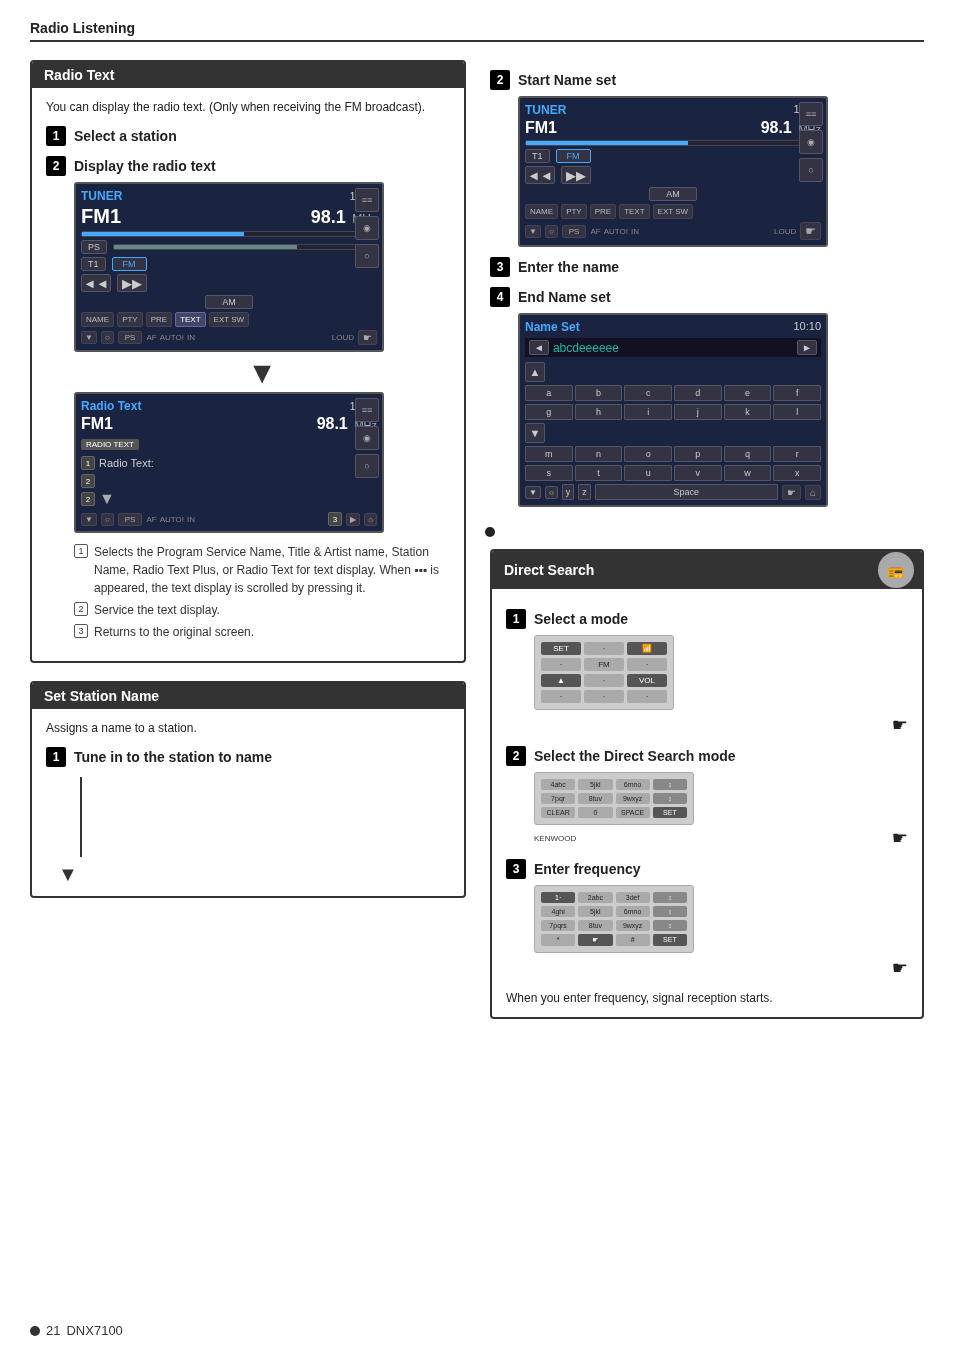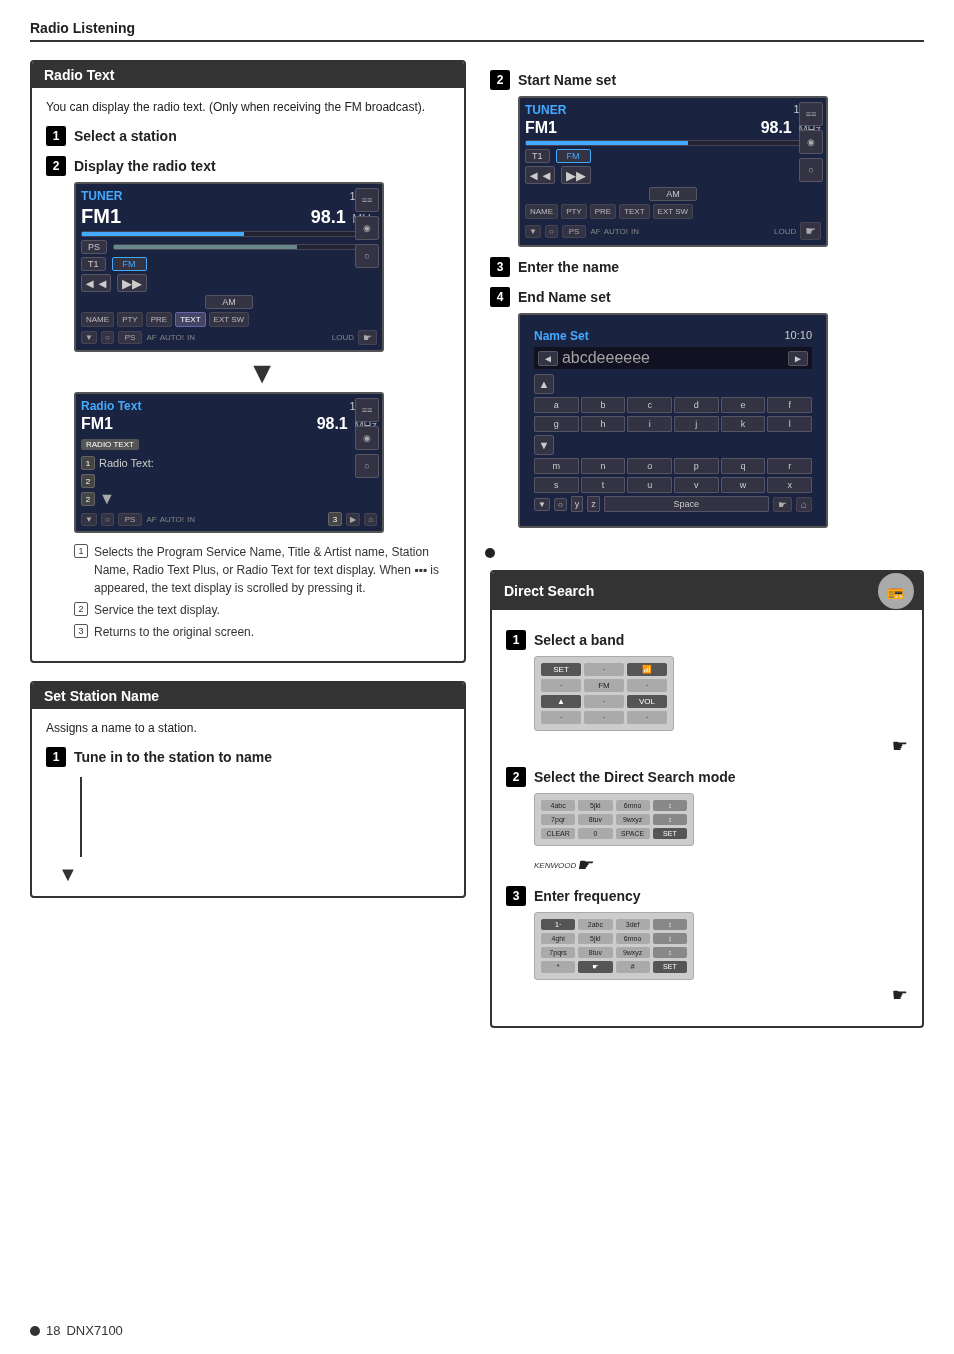--- a/index.html
+++ b/index.html
@@ -371,28 +371,28 @@
         <span class="step-num">3</span>
         <span class="step-label">Enter the name</span>
       </div>
 
       <div class="step-header">
         <span class="step-num">4</span>
         <span class="step-label">End Name set</span>
       </div>
 
       <div style="margin-left:28px; margin-bottom:20px;">
-        <div style="width:310px; background:#1a2340; border:2px solid #555; border-radius:3px; padding:14px; position:relative;">
+        <div style="width:310px; background:#1a2340; border:2px solid #555; border-radius:3px; padding:5px; position:relative;">
           <div style="display:flex;justify-content:space-between;margin-bottom:4px;">
             <span style="color:#4af;font-weight:bold;font-size:12px;">Name Set</span>
             <span style="color:#ccc;font-size:11px;">10:10</span>
           </div>
           <div style="display:flex;align-items:center;gap:4px;background:#112;padding:2px 4px;margin-bottom:5px;">
             <div style="background:#334;border:1px solid #556;color:#ccc;font-size:10px;padding:1px 4px;border-radius:2px;">◄</div>
-            <div style="flex:1;color:#a3a3a3;font-size:16px;">abcdeeeeee</div>
+            <div style="flex:1;color:#14b8a6;font-size:12px;">abcdeeeeee</div>
             <div style="background:#334;border:1px solid #556;color:#ccc;font-size:10px;padding:1px 4px;border-radius:2px;">►</div>
           </div>
 
           <div style="display:flex;align-items:center;gap:2px;margin-bottom:3px;">
             <div style="background:#334;border:1px solid #556;color:#ccc;font-size:11px;width:20px;height:20px;display:flex;align-items:center;justify-content:center;border-radius:2px;">▲</div>
           </div>
 
           <div style="display:grid;grid-template-columns:repeat(6,1fr);gap:2px;margin-bottom:3px;">
             <div style="background:#334;border:1px solid #556;color:#ccc;font-size:9px;padding:2px;text-align:center;border-radius:1px;">a</div>
             <div style="background:#334;border:1px solid #556;color:#ccc;font-size:9px;padding:2px;text-align:center;border-radius:1px;">b</div>
@@ -445,21 +445,21 @@
 
       <div class="section-box">
         <div class="section-title" style="display:flex;justify-content:space-between;align-items:center;">
           <span>Direct Search</span>
           <div style="width:36px;height:36px;background:#aaa;border-radius:50%;display:flex;align-items:center;justify-content:center;font-size:14px;margin:-4px;">📻</div>
         </div>
         <div class="section-body">
 
           <div class="step-header">
             <span class="step-num">1</span>
-            <span class="step-label">Select a band</span>
+            <span class="step-label">Select a mode</span>
           </div>
 
           <div style="margin-left:28px;margin-bottom:10px;">
             <div style="width:140px;background:#ccc;border:1px solid #aaa;border-radius:3px;padding:6px;display:grid;grid-template-columns:repeat(3,1fr);gap:3px;">
               <div style="background:#555;color:#fff;font-size:8px;padding:2px;text-align:center;border-radius:2px;">SET</div>
               <div style="background:#aaa;font-size:8px;padding:2px;text-align:center;border-radius:2px;">·</div>
               <div style="background:#555;color:#fff;font-size:8px;padding:2px;text-align:center;border-radius:2px;">📶</div>
               <div style="background:#aaa;font-size:8px;padding:2px;text-align:center;border-radius:2px;">·</div>
               <div style="background:#aaa;font-size:8px;padding:2px;text-align:center;border-radius:2px;">FM</div>
               <div style="background:#aaa;font-size:8px;padding:2px;text-align:center;border-radius:2px;">·</div>
@@ -486,21 +486,21 @@
               <div style="background:#888;color:#fff;font-size:7px;padding:2px;text-align:center;border-radius:2px;">↕</div>
               <div style="background:#aaa;font-size:7px;padding:2px;text-align:center;border-radius:2px;">7pqr</div>
               <div style="background:#aaa;font-size:7px;padding:2px;text-align:center;border-radius:2px;">8tuv</div>
               <div style="background:#aaa;font-size:7px;padding:2px;text-align:center;border-radius:2px;">9wxyz</div>
               <div style="background:#888;color:#fff;font-size:7px;padding:2px;text-align:center;border-radius:2px;">↕</div>
               <div style="background:#aaa;font-size:7px;padding:2px;text-align:center;border-radius:2px;">CLEAR</div>
               <div style="background:#aaa;font-size:7px;padding:2px;text-align:center;border-radius:2px;">0</div>
               <div style="background:#aaa;font-size:7px;padding:2px;text-align:center;border-radius:2px;grid-column:span 1;">SPACE</div>
               <div style="background:#555;color:#fff;font-size:7px;padding:2px;text-align:center;border-radius:2px;">SET</div>
             </div>
-            <div style="display:flex;justify-content:flex-start;align-items:center;margin-top:8px;font-style:italic;">
+            <div style="display:flex;justify-content:space-between;align-items:center;margin-top:2px;">
               <span style="font-size:8px;color:#333;">KENWOOD</span>
               <span style="font-size:18px;">☛</span>
             </div>
           </div>
 
           <div class="step-header">
             <span class="step-num">3</span>
             <span class="step-label">Enter frequency</span>
           </div>
 
@@ -519,26 +519,27 @@
               <div style="background:#aaa;font-size:7px;padding:2px;text-align:center;border-radius:2px;">9wxyz</div>
               <div style="background:#888;color:#fff;font-size:7px;padding:2px;text-align:center;border-radius:2px;">↕</div>
               <div style="background:#aaa;font-size:7px;padding:2px;text-align:center;border-radius:2px;">*</div>
               <div style="background:#555;color:#fff;font-size:7px;padding:2px;text-align:center;border-radius:2px;">☛</div>
               <div style="background:#aaa;font-size:7px;padding:2px;text-align:center;border-radius:2px;">#</div>
               <div style="background:#555;color:#fff;font-size:7px;padding:2px;text-align:center;border-radius:2px;">SET</div>
             </div>
             <div style="text-align:right;margin-top:4px;font-size:18px;">☛</div>
           </div>
 
+          <p class="small-text">When you enter frequency, signal reception starts.</p>
 
         </div>
       </div>
 
     </div>
   </div>
 
   <div class="page-footer">
     <span class="footer-dot"></span>
-    <span>18</span>
+    <span>21</span>
     <span>DNX7100</span>
   </div>
 
 </div>
 
 </body></html>

